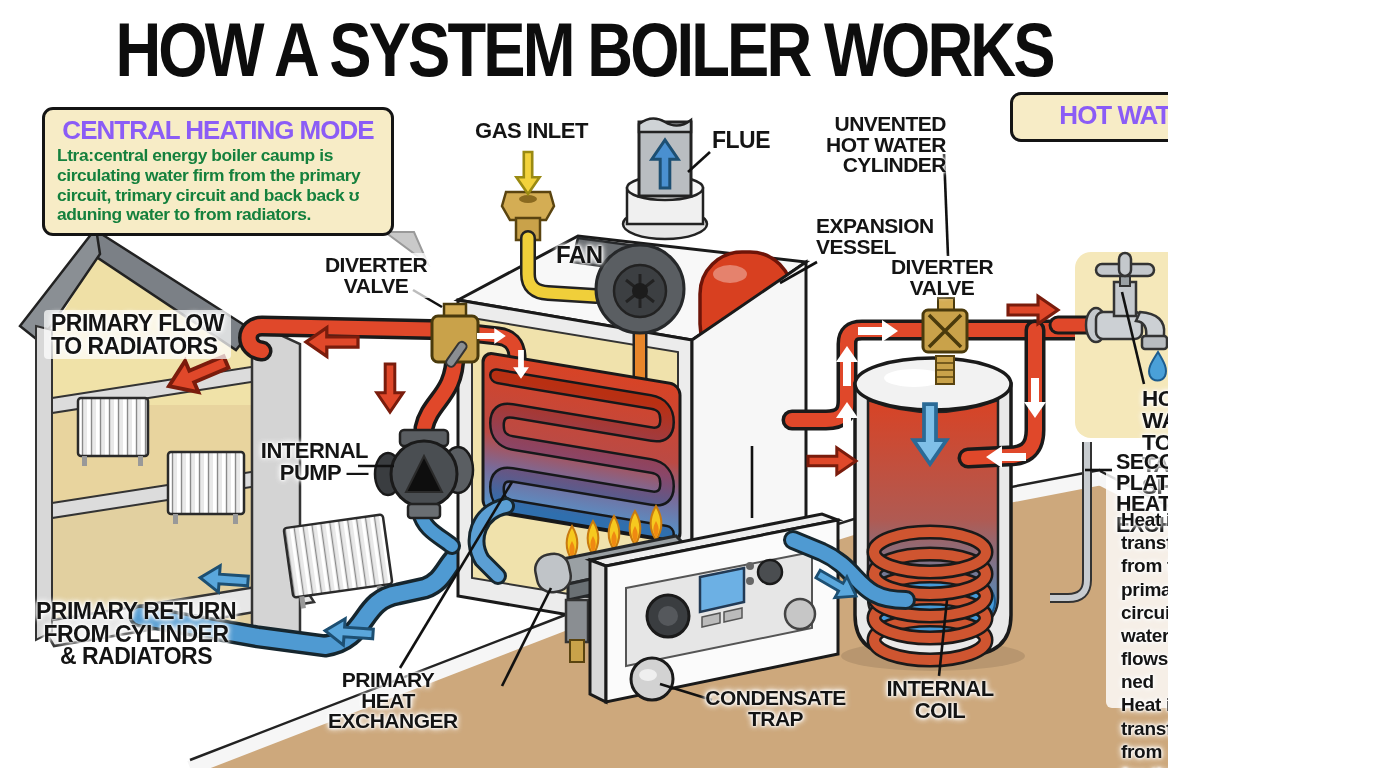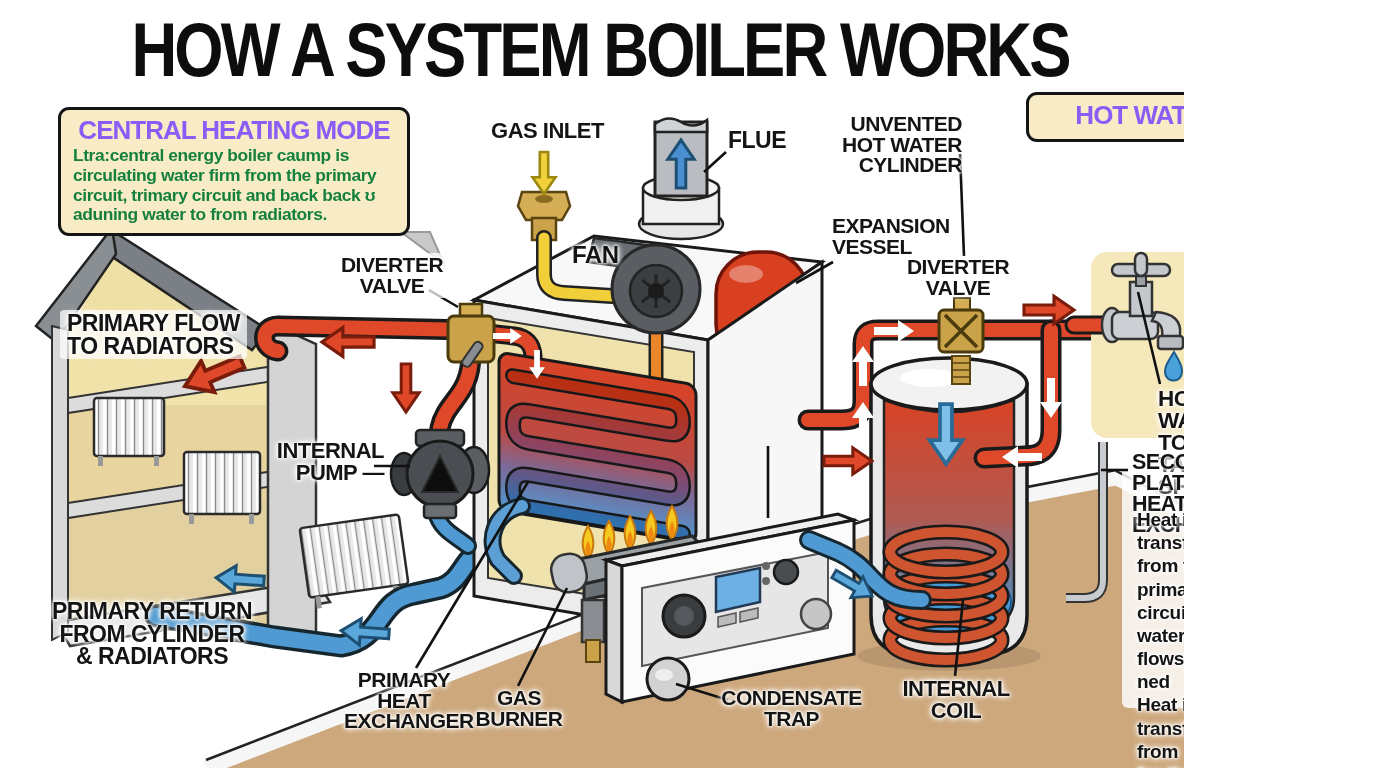--- a/index.html
+++ b/index.html
@@ -1,17 +1,17 @@
 <!DOCTYPE html>
 <html><head>
 <meta charset="utf-8">
 <style>
   html,body{margin:0;padding:0;background:#fff;}
   #canvas{position:relative;width:1168px;height:768px;overflow:hidden;background:#fff;
-          font-family:"Liberation Sans",sans-serif;margin-left:16px;}
+          font-family:"Liberation Sans",sans-serif;}
   #scene{position:absolute;left:0;top:0;z-index:1;}
   .lbl{position:absolute;z-index:3;font-weight:bold;color:#141414;line-height:0.98;
        letter-spacing:-0.5px;white-space:pre-line;
        text-shadow:0 0 3px #fff,0 0 3px #fff,0 0 6px #fff,0 0 6px #fff;}
   .lbl--bg{background:rgba(255,255,255,.72);padding:2px 7px;border-radius:4px;}
   .ttl{position:absolute;left:0;top:6px;width:100%;z-index:3;text-align:center;
        font-size:66px;font-weight:bold;letter-spacing:-3px;color:#0d0d0d;
        transform:scale(0.96,1.14);transform-origin:center top;}
   .ibox{position:absolute;z-index:4;background:#f7ecc6;border:3.5px solid #141414;
         border-radius:11px;padding:5px 12px 8px 12px;box-sizing:border-box;}
@@ -362,22 +362,20 @@
 <div class="lbl lbl--bg" style="left:44px;top:310px;font-size:23px;">PRIMARY FLOW
 TO RADIATORS</div>
 <div class="lbl" style="left:258px;top:440px;width:110px;text-align:right;font-size:22px;">INTERNAL
 PUMP —</div>
 <div class="lbl" style="left:20px;top:600px;width:232px;text-align:center;font-size:23px;">PRIMARY RETURN
 FROM CYLINDER
 &amp; RADIATORS</div>
 <div class="lbl" style="left:328px;top:670px;width:120px;text-align:center;font-size:21px;">PRIMARY
 HEAT
 EXCHANGER</div>
-<div class="lbl" style="left:448px;top:688px;width:110px;text-align:center;font-size:21px;">GAS
-BURNER</div>
 <div class="lbl" style="left:703px;top:688px;width:145px;text-align:center;font-size:21px;">CONDENSATE
 TRAP</div>
 <div class="lbl" style="left:880px;top:678px;width:120px;text-align:center;font-size:22px;">INTERNAL
 COIL</div>
 <div class="lbl" style="left:1142px;top:388px;font-size:22.5px;">HOT WATER TO
 TAPS &amp; SHOWER</div>
 <div class="lbl" style="left:1116px;top:452px;font-size:21.5px;">SECONDARY PLATE
 HEAT EXCHANGER</div>
 <div class="lbl" style="left:1121px;top:508px;font-size:19px;line-height:1.22;letter-spacing:-0.3px;">Heat is transferred
 from the primary circuit

